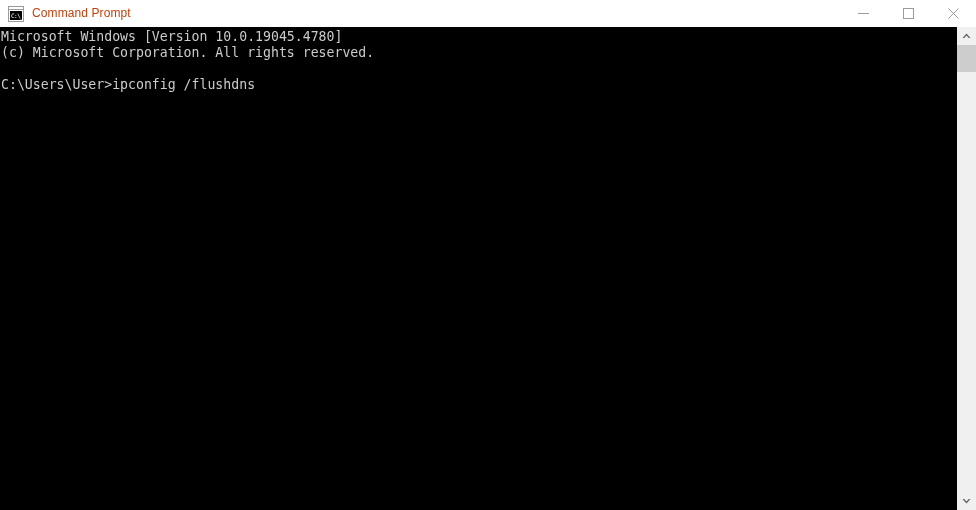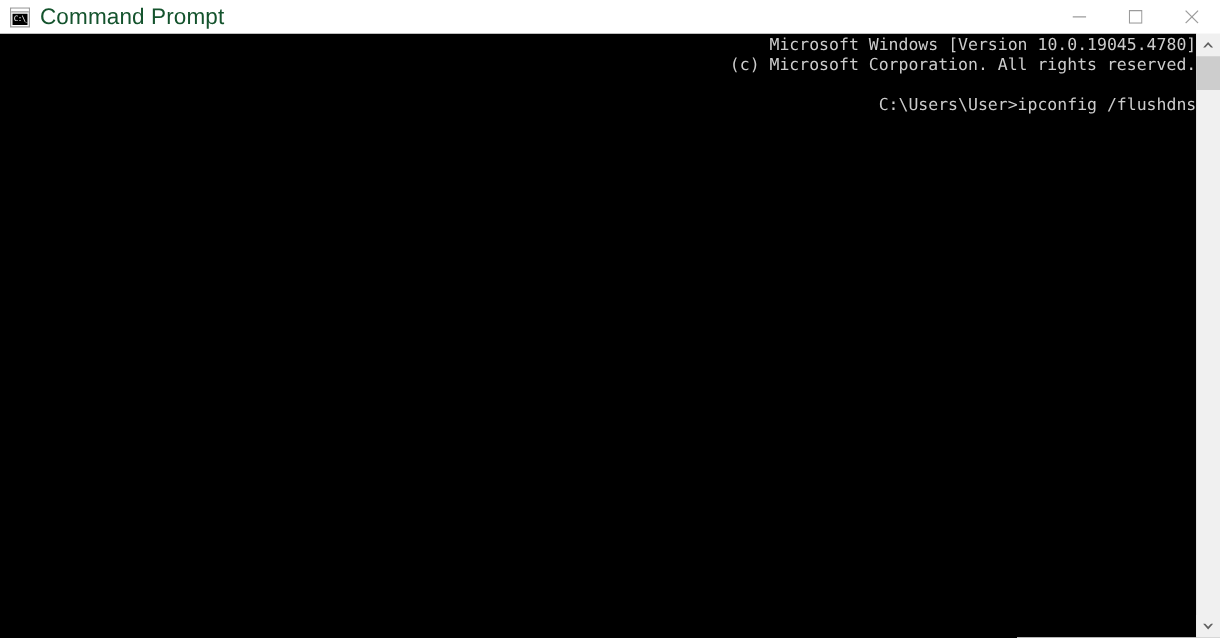--- a/index.html
+++ b/index.html
@@ -66,22 +66,22 @@
     line-height: 9px;
     letter-spacing: -0.5px;
     text-align: left;
     padding-left: 1px;
     box-sizing: border-box;
     overflow: hidden;
     white-space: nowrap;
   }
 
   #title-text {
-    font-size: 18px;
-    color: #14532d;
+    font-size: 12px;
+    color: #c2410c;
     line-height: 27px;
     white-space: nowrap;
     letter-spacing: 0.1px;
     flex: 1 1 auto;
   }
 
   #window-controls {
     position: absolute;
     right: 0; top: 0;
     height: 27px;
@@ -114,21 +114,20 @@
   }
   #console-text {
     margin: 0;
     padding: 2px 0 0 1px;
     font-family: "DejaVu Sans Mono", monospace;
     font-size: 13.2px;
     line-height: 16px;
     color: #cccccc;
     white-space: pre;
     letter-spacing: 0px;
-    text-align: right;
   }
 
   
   #scrollbar {
     position: absolute;
     right: 0;
     top: 27px;
     width: 19px;
     height: 483px;
     background: #f0f0f0;

